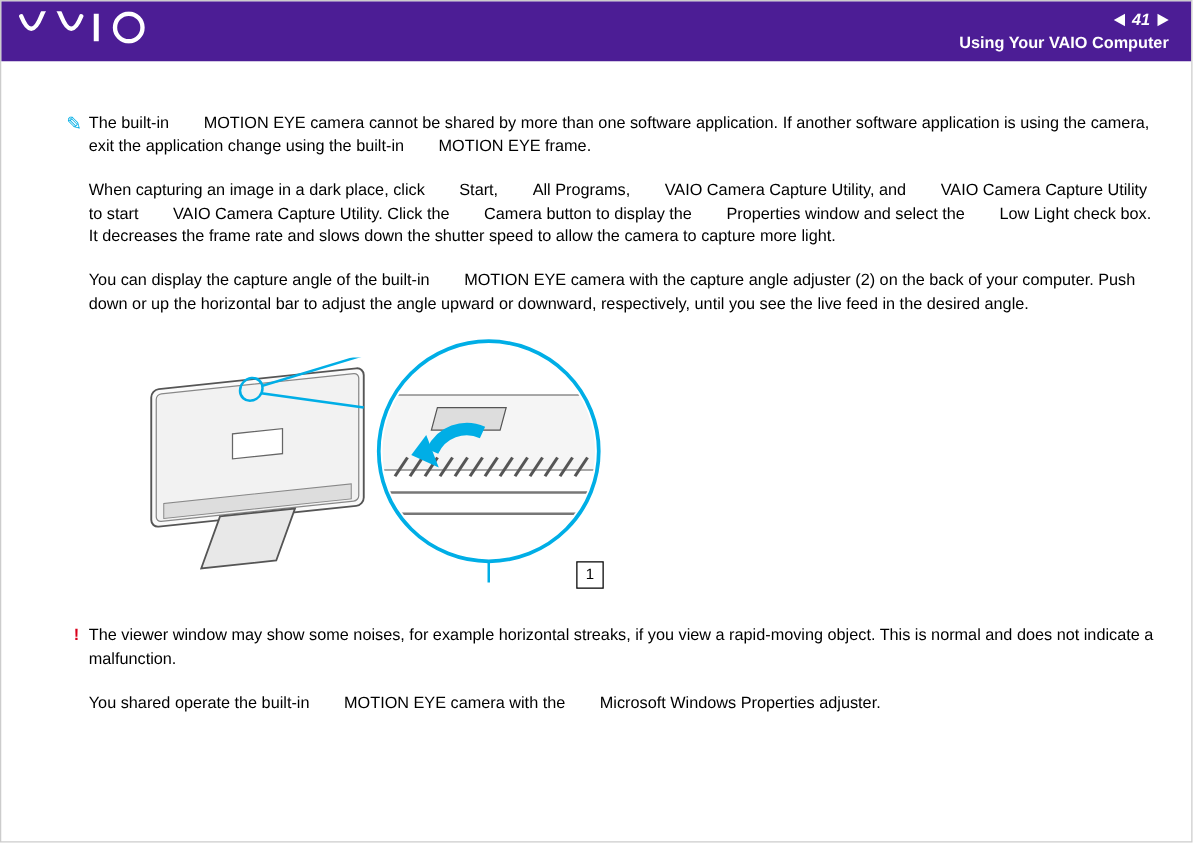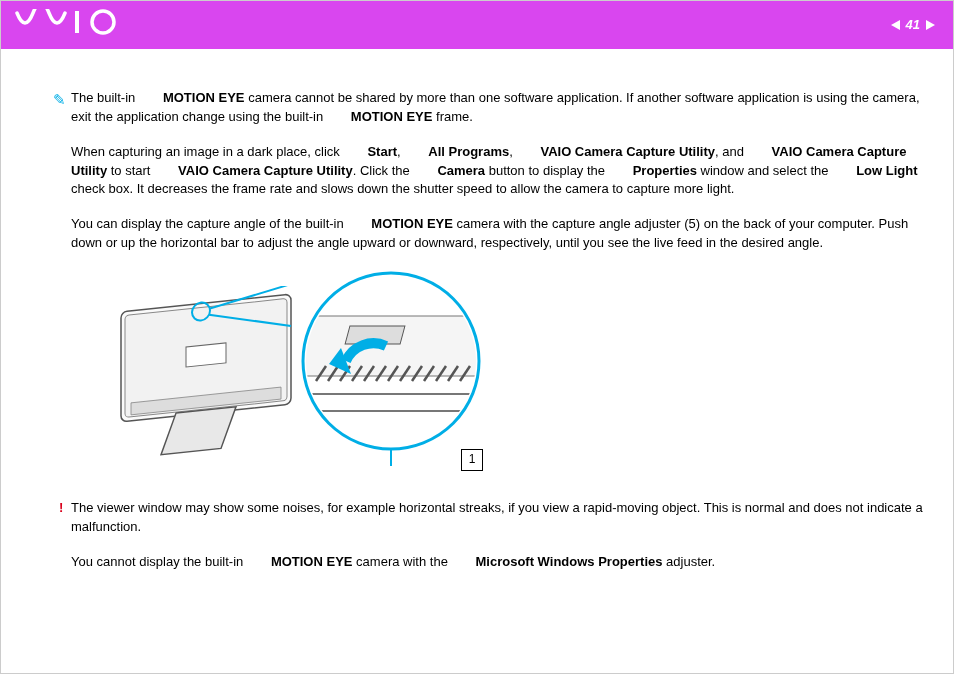--- a/index.html
+++ b/index.html
@@ -7,21 +7,21 @@
     width: 954px;
     height: 674px;
     font-family: Arial, Helvetica, sans-serif;
     font-size: 13px;
     color: #000;
     background: #fff;
     position: relative;
     border: 1px solid #ccc;
   }
   .header {
-    background: #d946ef;
+    background: #4c1d95;
     color: #fff;
     height: 48px;
     display: flex;
     justify-content: space-between;
     align-items: center;
     padding: 0 18px 0 14px;
   }
   .logo {
     font-style: italic;
     letter-spacing: 2px;
@@ -66,21 +66,21 @@
     font-size: 15px;
     position: absolute;
     margin-left: -18px;
   }
   .warn-icon {
     color: #d9001b;
     font-weight: bold;
     position: absolute;
     margin-left: -12px;
   }
-  b { font-weight: bold; padding-left: 24px; }
+  b { font-weight: normal; padding-left: 24px; }
   .figure {
     display: flex;
     align-items: center;
     gap: 0;
     margin: 18px 0 18px 30px;
     position: relative;
     height: 210px;
   }
   .computer-svg { width: 210px; flex-shrink: 0; }
   .zoom-svg { width: 200px; flex-shrink: 0; margin-left: -20px; margin-top:-20px;}
@@ -107,36 +107,37 @@
       <rect x="60" y="2" width="4" height="22" fill="#fff"></rect>
       <circle cx="88" cy="13" r="11" stroke="#fff" stroke-width="3.5" fill="none"></circle>
     </svg>
   </div>
   <div class="header-right">
     <div class="pagenav">
       <span class="arrow arrow-left"></span>
       <span>41</span>
       <span class="arrow arrow-right"></span>
     </div>
+    <div class="section-title">Using Your VAIO Computer</div>
   </div>
 </div>
 
 <div class="content">
 
   <div class="para">
     <span class="note-icon">✎</span>
     <span>The built-in </span><b>MOTION EYE</b><span> camera cannot be shared by more than one software application. If another software application is using the camera, exit the application change using the built-in </span><b>MOTION EYE</b><span> frame.</span>
   </div>
 
   <div class="para">
     <span>When capturing an image in a dark place, click </span><b>Start</b><span>, </span><b>All Programs</b><span>, </span><b>VAIO Camera Capture Utility</b><span>, and </span><b>VAIO Camera Capture Utility</b><span> to start </span><b>VAIO Camera Capture Utility</b><span>. Click the </span><b>Camera</b><span> button to display the </span><b>Properties</b><span> window and select the </span><b>Low Light</b><span> check box. It decreases the frame rate and slows down the shutter speed to allow the camera to capture more light.</span>
   </div>
 
   <div class="para">
-    <span>You can display the capture angle of the built-in </span><b>MOTION EYE</b><span> camera with the capture angle adjuster (5) on the back of your computer. Push down or up the horizontal bar to adjust the angle upward or downward, respectively, until you see the live feed in the desired angle.</span>
+    <span>You can display the capture angle of the built-in </span><b>MOTION EYE</b><span> camera with the capture angle adjuster (2) on the back of your computer. Push down or up the horizontal bar to adjust the angle upward or downward, respectively, until you see the live feed in the desired angle.</span>
   </div>
 
   <div class="figure">
     <svg class="computer-svg" viewBox="0 0 210 180">
       <g transform="skewY(-6)">
         <rect x="20" y="28" width="170" height="110" rx="6" fill="#fafafa" stroke="#555" stroke-width="1.5"></rect>
         <rect x="24" y="32" width="162" height="102" rx="4" fill="#f2f2f2" stroke="#888" stroke-width="1"></rect>
         <rect x="85" y="70" width="40" height="20" fill="#fff" stroke="#666" stroke-width="1"></rect>
         <path d="M75 135 L135 135 L120 175 L60 175 Z" fill="#e8e8e8" stroke="#555" stroke-width="1.5"></path>
         <rect x="30" y="120" width="150" height="12" fill="#ddd" stroke="#888" stroke-width="0.8"></rect>
@@ -181,16 +182,16 @@
       <span>1</span>
     </div>
   </div>
 
   <div class="para">
     <span class="warn-icon">!</span>
     <span>The viewer window may show some noises, for example horizontal streaks, if you view a rapid-moving object. This is normal and does not indicate a malfunction.</span>
   </div>
 
   <div class="para">
-    <span>You cannot display the built-in </span><b>MOTION EYE</b><span> camera with the </span><b>Microsoft Windows Properties</b><span> adjuster.</span>
+    <span>You shared operate the built-in </span><b>MOTION EYE</b><span> camera with the </span><b>Microsoft Windows Properties</b><span> adjuster.</span>
   </div>
 
 </div>
 
 </body></html>

